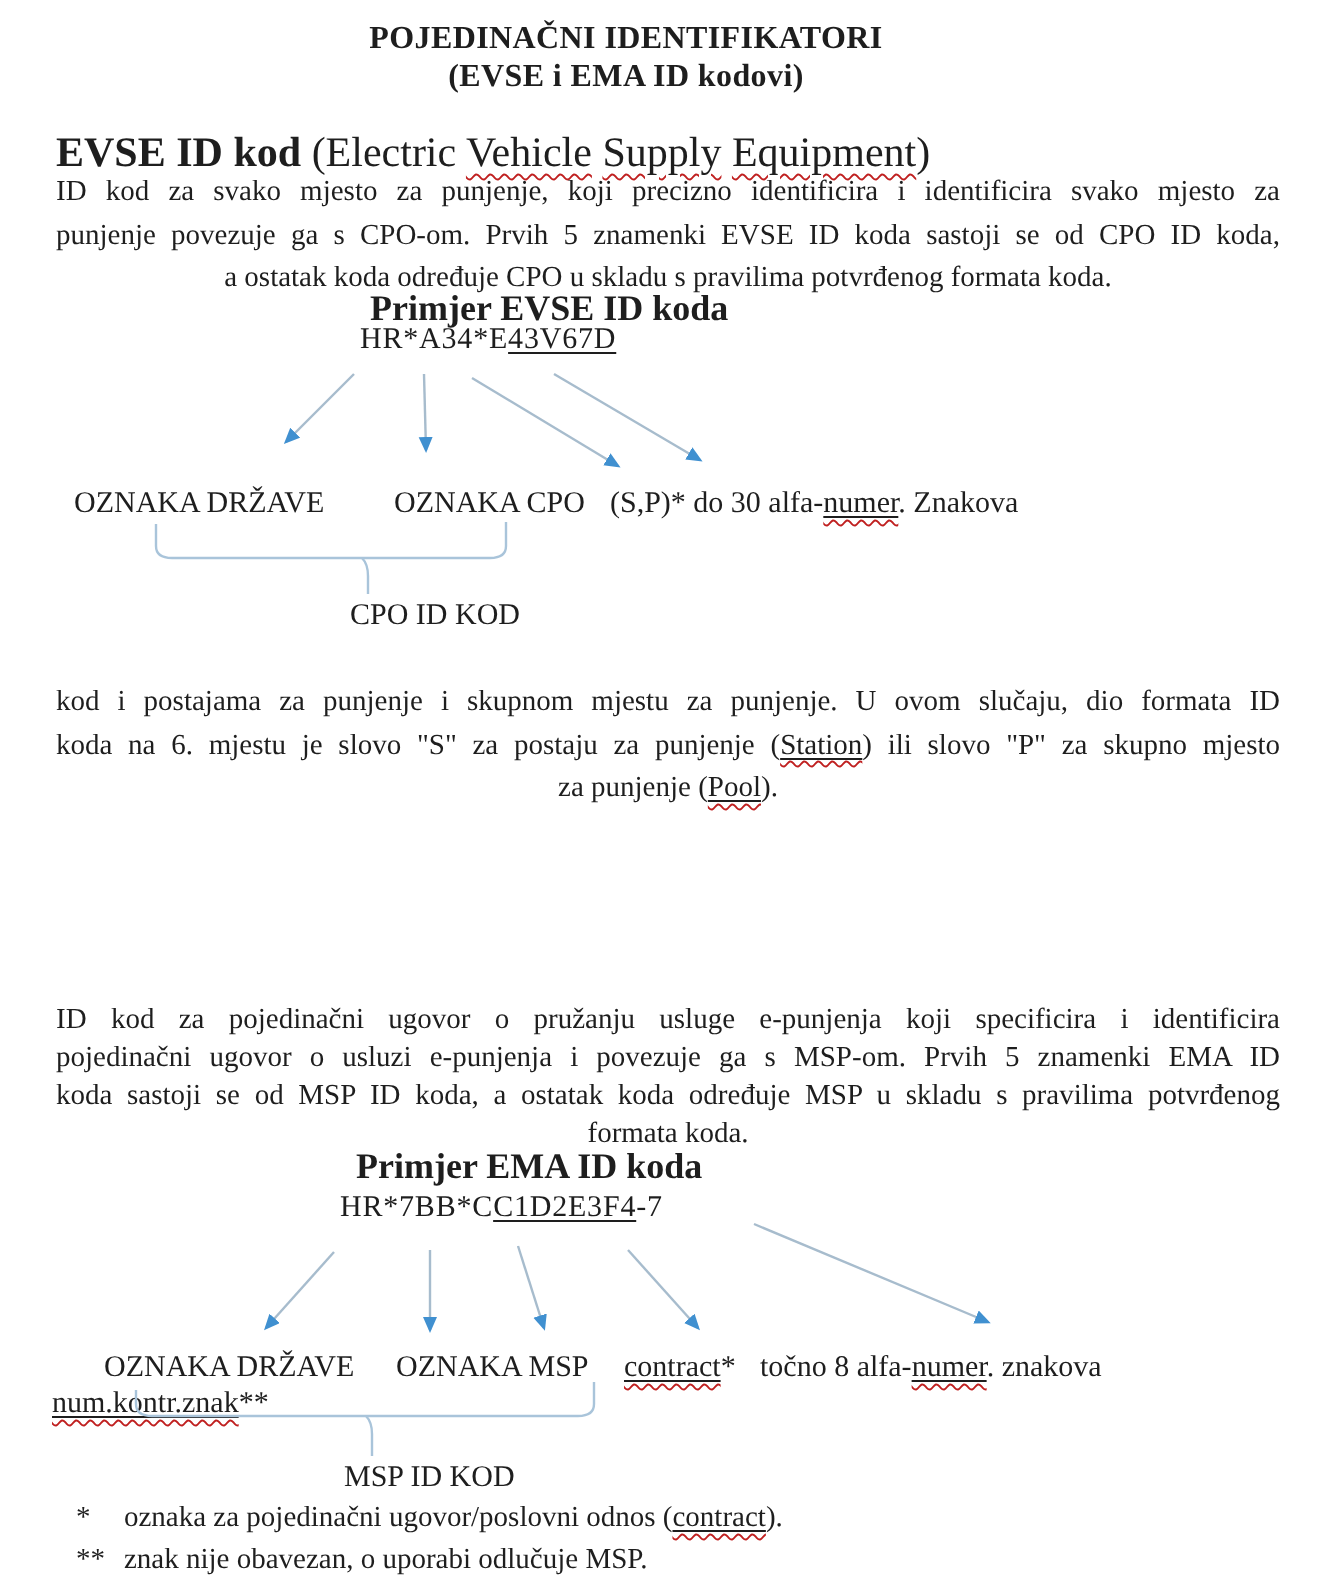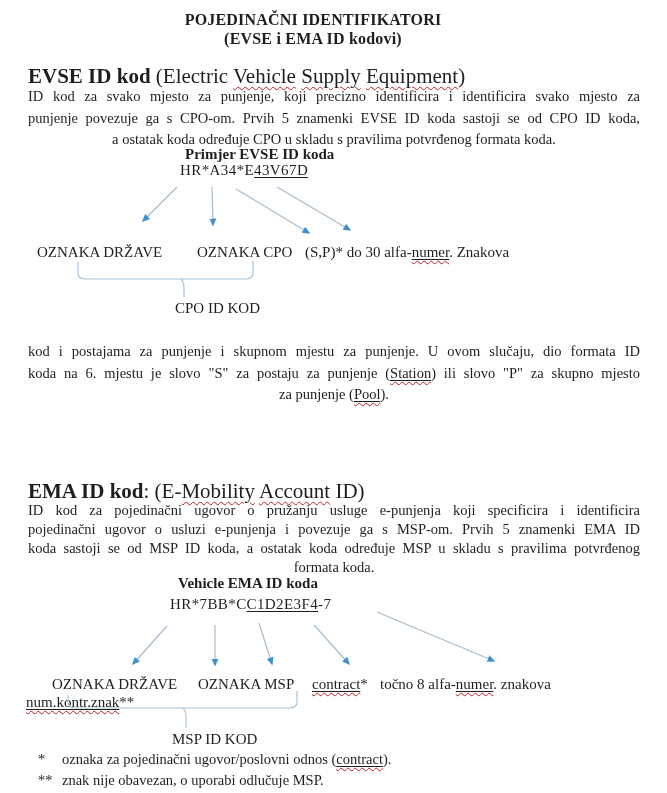--- a/index.html
+++ b/index.html
@@ -14,21 +14,21 @@
     font-size:14.5px; line-height:21.5px;
   }
   .abs{position:absolute;}
   .b{font-weight:bold;}
   .center{text-align:center;}
   .title{top:10px; left:0; width:626px; font-weight:bold; font-size:16px; line-height:19px; letter-spacing:.2px;}
   .para{left:28px; width:612px;}
   .jl{text-align:justify; text-align-last:justify;}
   .ll{text-align:center;}
   .heading{left:28px; width:612px; line-height:20px; font-size:21px;}
-  .ex-title{font-weight:bold; font-size:15px; line-height:16px; white-space:nowrap;}
+  .ex-title{font-weight:bold; font-size:18px; line-height:16px; white-space:nowrap;}
   .code{font-size:15px; line-height:17px; white-space:nowrap; letter-spacing:.4px;}
   .dlabel{font-size:15px; line-height:16px; white-space:nowrap;}
   .ul{text-decoration:underline solid var(--underline); text-decoration-thickness:1px; text-underline-offset:2px;}
   .sq{text-decoration:underline wavy var(--squiggle); text-decoration-thickness:1px; text-underline-offset:3px;}
   .fnm{display:inline-block; width:24px;}
   .fnote{font-size:14.5px; line-height:17px; white-space:nowrap;}
   svg.overlay{position:absolute; inset:0; pointer-events:none;}
   svg .arrow{stroke:var(--arrow-line); stroke-width:1.2; fill:none;}
   svg .brace{stroke:var(--brace); stroke-width:1.2; fill:none;}
   #ah path{fill:var(--arrow-head);}
@@ -58,30 +58,29 @@
   <div class="abs dlabel" style="top:244px; left:197px;">OZNAKA CPO</div>
   <div class="abs dlabel" style="top:244px; left:305px;">(S,P)* do 30 alfa-<span class="sq"><span class="ul">numer</span></span>. Znakova</div>
   <div class="abs dlabel" style="top:300px; left:175px;">CPO ID KOD</div>
 
   <div class="abs para" style="top:341px;">
     <div class="jl">kod i postajama za punjenje i skupnom mjestu za punjenje. U ovom slučaju, dio formata ID</div>
     <div class="jl">koda na 6. mjestu je slovo "S" za postaju za punjenje (<span class="sq"><span class="ul">Station</span></span>) ili slovo "P" za skupno mjesto</div>
     <div class="ll">za punjenje (<span class="sq"><span class="ul">Pool</span></span>).</div>
   </div>
 
-  <div class="abs heading" style="top:481px;"><span class="b">EMA ID kod</span>: (E-<span class="sq">Mobility</span> <span class="sq">Account</span> ID)</div>
 
   <div class="abs para" style="top:501px; line-height:19px;">
     <div class="jl">ID kod za pojedinačni ugovor o pružanju usluge e-punjenja koji specificira i identificira</div>
     <div class="jl">pojedinačni ugovor o usluzi e-punjenja i povezuje ga s MSP-om. Prvih 5 znamenki EMA ID</div>
     <div class="jl">koda sastoji se od MSP ID koda, a ostatak koda određuje MSP u skladu s pravilima potvrđenog</div>
     <div class="ll">formata koda.</div>
   </div>
 
-  <div class="abs ex-title" style="top:575px; left:178px;">Vehicle EMA ID koda</div>
+  <div class="abs ex-title" style="top:575px; left:178px;">Primjer EMA ID koda</div>
   <div class="abs code" style="top:596px; left:170px;">HR*7BB*C<span class="ul">C1D2E3F4</span>-7</div>
 
   <div class="abs dlabel" style="top:676px; left:52px;">OZNAKA DRŽAVE</div>
   <div class="abs dlabel" style="top:676px; left:198px;">OZNAKA MSP</div>
   <div class="abs dlabel" style="top:676px; left:312px;"><span class="sq"><span class="ul">contract</span></span>*</div>
   <div class="abs dlabel" style="top:676px; left:380px;">točno 8 alfa-<span class="sq"><span class="ul">numer</span></span>. znakova</div>
   <div class="abs dlabel" style="top:694px; left:26px;"><span class="sq"><span class="ul">num.kontr.znak</span></span>**</div>
   <div class="abs dlabel" style="top:731px; left:172px;">MSP ID KOD</div>
 
   <div class="abs fnote" style="top:772px; left:38px;"><span class="fnm">**</span>znak nije obavezan, o uporabi odlučuje MSP.</div>

